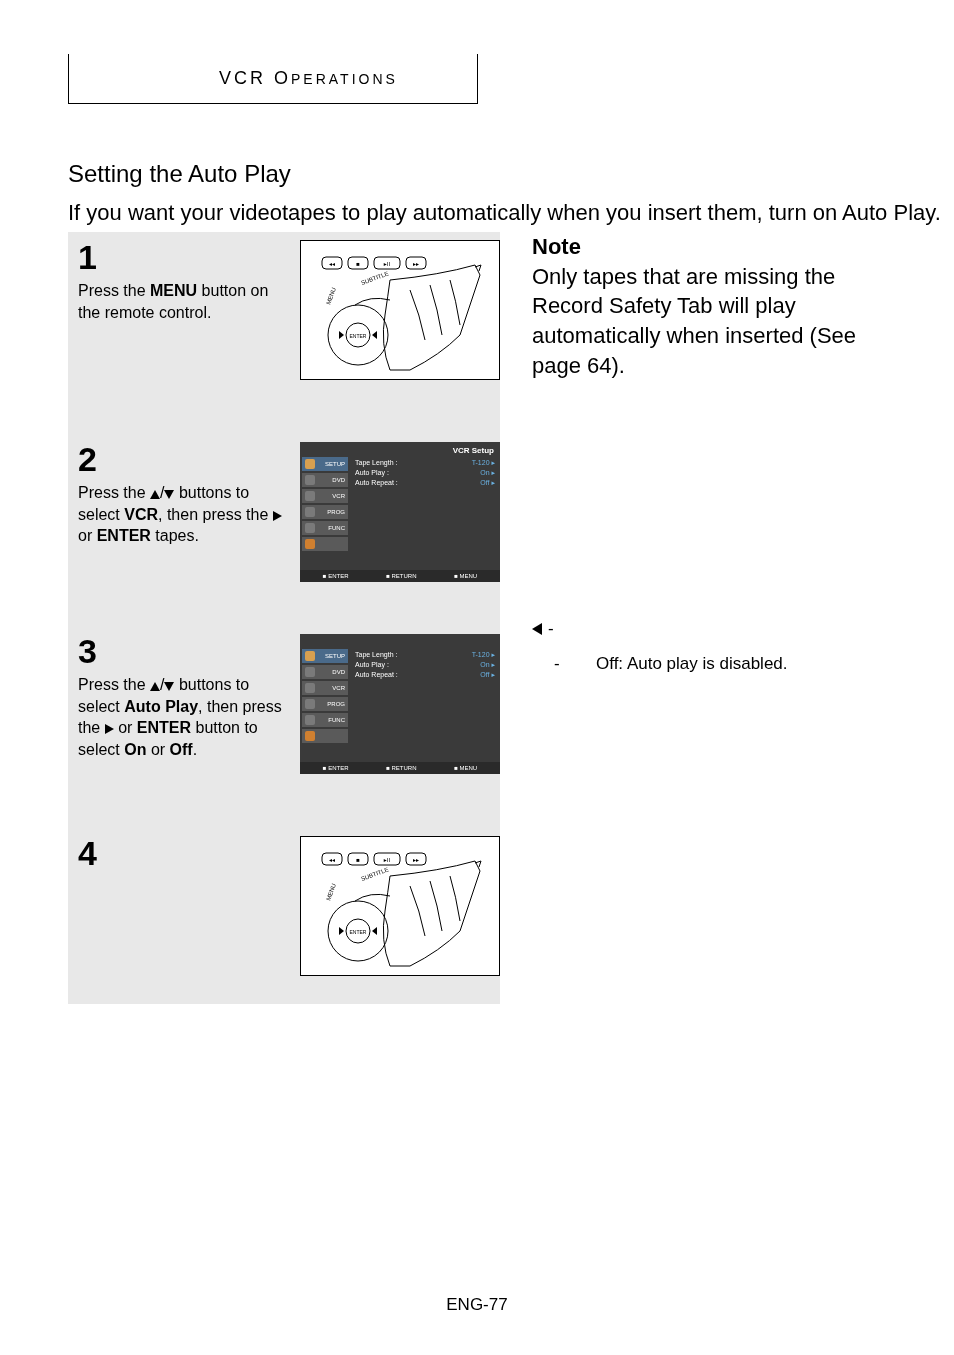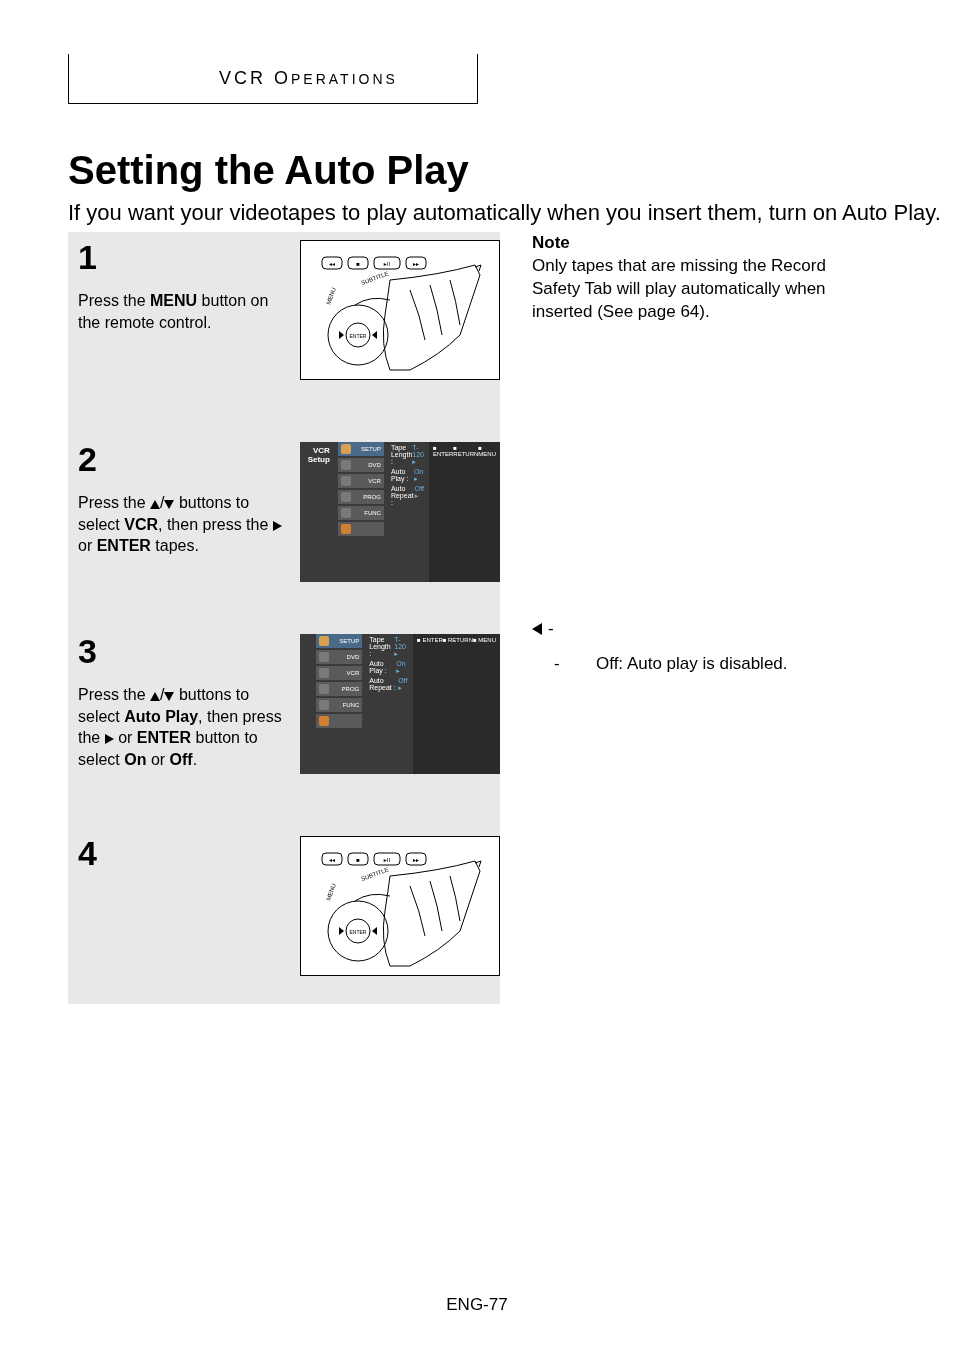--- a/index.html
+++ b/index.html
@@ -24,23 +24,23 @@
     font-size: 18px;
     letter-spacing: 3px;
   }
   .header-bar .smallcaps {
     font-size: 14px;
     letter-spacing: 3px;
   }
   .title {
     position: absolute;
     left: 68px;
-    top: 148px;
-    font-size: 40px;
-    font-weight: 700;
+    top: 160px;
+    font-size: 24px;
+    font-weight: 400;
   }
   .intro {
     position: absolute;
     left: 68px;
     top: 200px;
     font-size: 22px;
   }
   .sidebar {
     position: absolute;
     left: 68px;
@@ -56,21 +56,21 @@
   }
   .step-num {
     font-size: 34px;
     font-weight: 900;
     line-height: 1;
     width: 220px;
   }
   .step-txt {
     font-size: 16px;
     line-height: 1.35;
-    margin-top: 16px;
+    margin-top: 6px;
   }
   .step-block {
     width: 210px;
   }
   .step-img {
     width: 200px;
     height: 140px;
     background: #fff;
     border: 1px solid #000;
     flex: none;
@@ -82,21 +82,21 @@
   }
   .step-img.dark {
     background: #3a3a3a;
     border: none;
   }
   .remote-svg { width: 180px; height: 130px; }
   .menu-mock {
     width: 100%;
     height: 100%;
     display: flex;
-    flex-direction: row;
+    flex-direction: column;
     font-size: 7px;
     color: #fff;
   }
   .menu-mock .top {
     text-align: right;
     padding: 4px 6px 2px;
     font-size: 8px;
     font-weight: bold;
   }
   .menu-mock .body {
@@ -152,21 +152,21 @@
   }
   .menu-mock .footer span::before {
     content: "■ ";
     font-size: 6px;
   }
   .note-col {
     position: absolute;
     left: 532px;
     top: 232px;
     width: 346px;
-    font-size: 17px;
+    font-size: 22px;
     line-height: 1.35;
   }
   .note-col b { font-weight: bold; }
   .bullets {
     position: absolute;
     left: 532px;
     top: 618px;
     width: 360px;
     font-size: 17px;
     line-height: 1.35;

